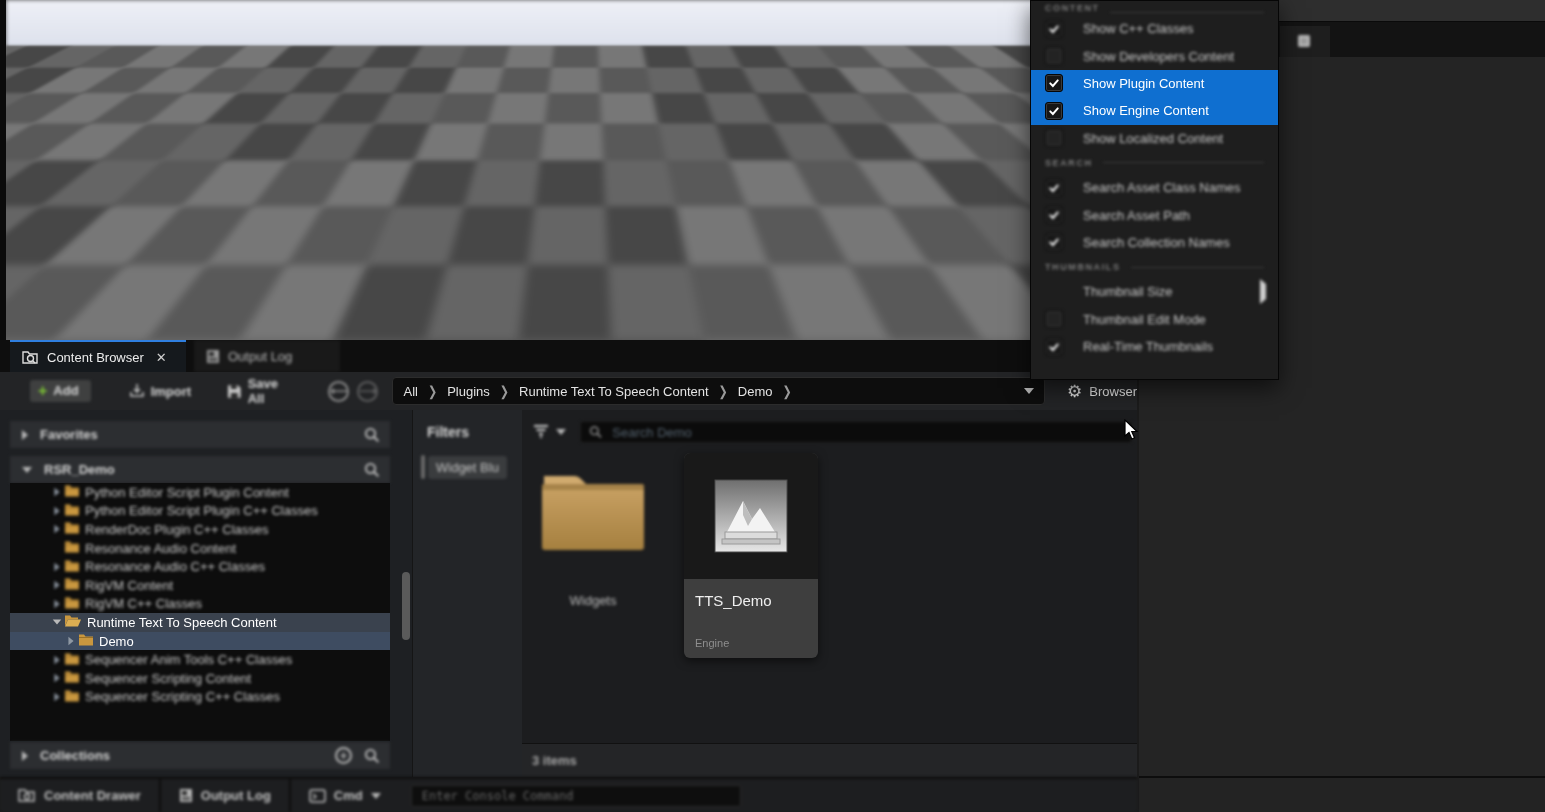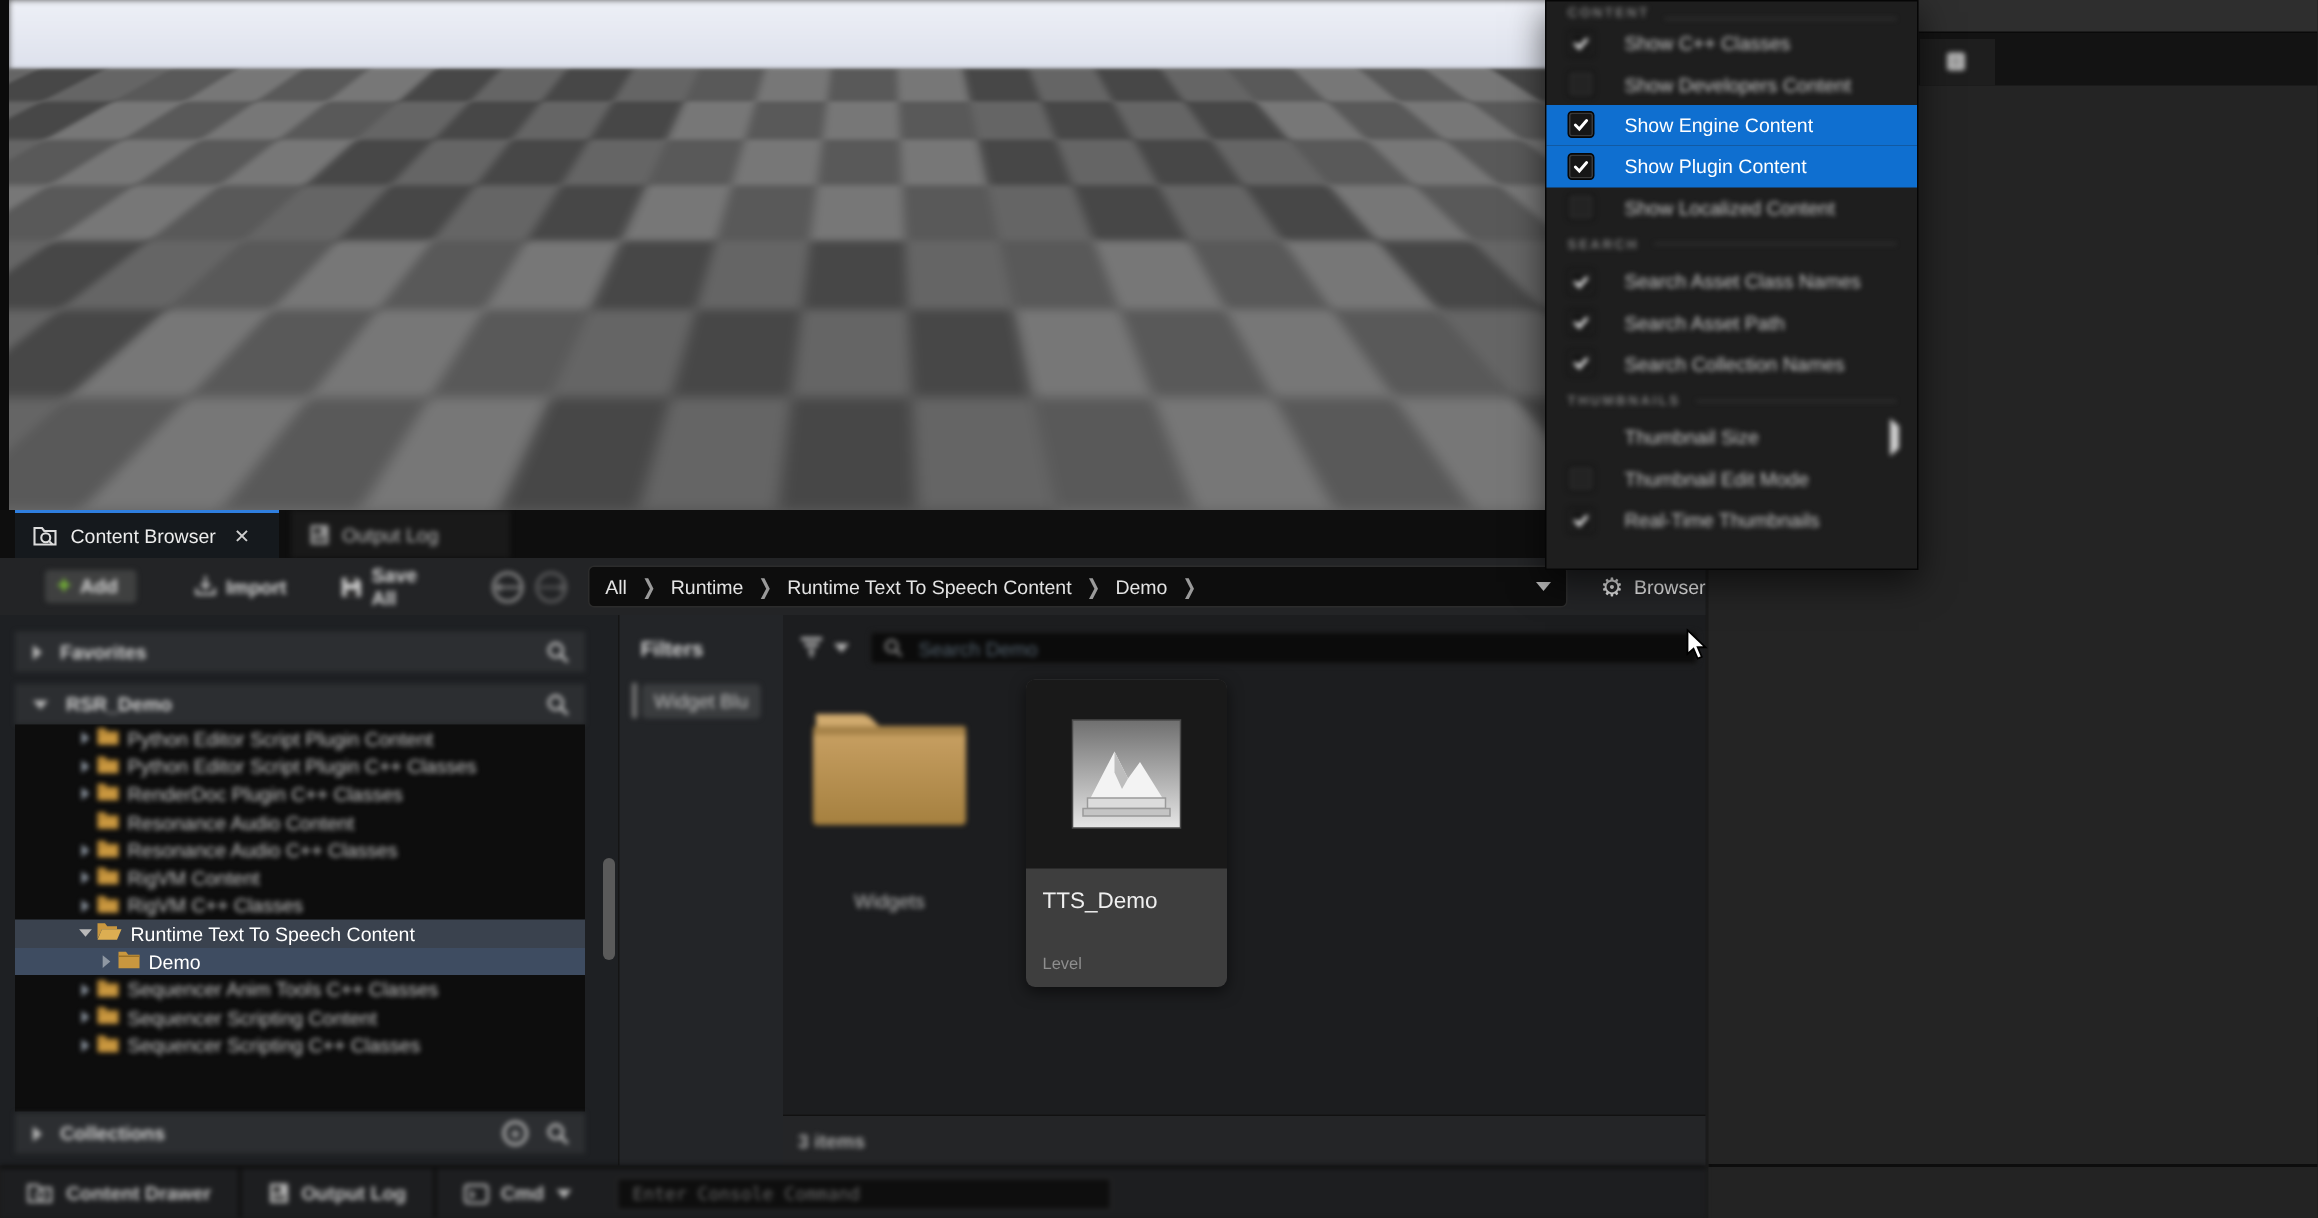--- a/index.html
+++ b/index.html
@@ -213,21 +213,21 @@
           <rect x="4" y="9" width="7" height="5" fill="#2a2a2a"></rect>
           <rect x="4" y="1" width="6" height="4" fill="#2a2a2a"></rect>
         </svg>
       <span>Save All</span>
     </div>
     <div class="nav-circle b1" id="nav-back">⟵</div>
     <div class="nav-circle b1" id="nav-fwd">⟶</div>
     <div id="breadcrumb-bar">
         <span class="crumb">All</span>
         <span class="crumb-sep">❯</span>
-        <span class="crumb">Runtime</span>
+        <span class="crumb">Plugins</span>
         <span class="crumb-sep">❯</span>
         <span class="crumb">Runtime Text To Speech Content</span>
         <span class="crumb-sep">❯</span>
         <span class="crumb">Demo</span>
         <span class="crumb-sep">❯</span>
         <span class="spacer"></span>
         <span class="chev-down"></span>
       </div>
     <div id="btn-settings">
       <span class="gear">⚙</span>
@@ -449,21 +449,21 @@
               </defs>
             <rect x="1" y="1" width="72" height="72" fill="url(#tg)" stroke="#4a4a4a"></rect>
             <path d="M13 53 L29 22 L38 40 L46 29 L61 53 Z" fill="#f3f3f3"></path>
             <path d="M29 22 L38 40 L34 47 L29 36 Z" fill="#bdbdbd"></path>
             <rect x="11" y="53" width="52" height="7" fill="#dcdcdc" stroke="#9a9a9a" stroke-width="1"></rect>
             <rect x="8" y="60" width="58" height="5" fill="#c4c4c4" stroke="#9a9a9a" stroke-width="1"></rect>
           </svg>
         </div>
         <div id="level-accent"></div>
         <div id="level-name">TTS_Demo</div>
-        <div id="level-type">Level</div>
+        <div id="level-type">Engine</div>
       </div>
     </div>
 
     <div id="items-bar">
       <span class="b1">3 items</span>
     </div>
   </div>
 
   <div id="status-bar" class="abs b1">
     <div class="sb-btn">
@@ -513,29 +513,29 @@
       <div class="menu-row b1">
         <span class="mcheck off"></span>
         <span class="mlabel">Show Developers Content</span>
       </div>
       <div class="menu-row hl">
         <span class="mcheck">
           <svg width="12" height="12" viewBox="0 0 16 16">
             <path d="M3 8.5 L6.5 12 L13 4.5" stroke="#fff" stroke-width="2.6" fill="none" stroke-linecap="round"></path>
           </svg>
         </span>
+        <span class="mlabel">Show Plugin Content</span>
+      </div>
+      <div class="menu-row hl">
+        <span class="mcheck">
+          <svg width="12" height="12" viewBox="0 0 16 16">
+            <path d="M3 8.5 L6.5 12 L13 4.5" stroke="#fff" stroke-width="2.6" fill="none" stroke-linecap="round"></path>
+          </svg>
+        </span>
         <span class="mlabel">Show Engine Content</span>
-      </div>
-      <div class="menu-row hl">
-        <span class="mcheck">
-          <svg width="12" height="12" viewBox="0 0 16 16">
-            <path d="M3 8.5 L6.5 12 L13 4.5" stroke="#fff" stroke-width="2.6" fill="none" stroke-linecap="round"></path>
-          </svg>
-        </span>
-        <span class="mlabel">Show Plugin Content</span>
       </div>
       <div class="menu-row b1">
         <span class="mcheck off"></span>
         <span class="mlabel">Show Localized Content</span>
       </div>
       <div class="menu-section b1">
         <span class="sec-label">SEARCH</span>
         <span class="sec-line"></span>
       </div>
       <div class="menu-row b1">

